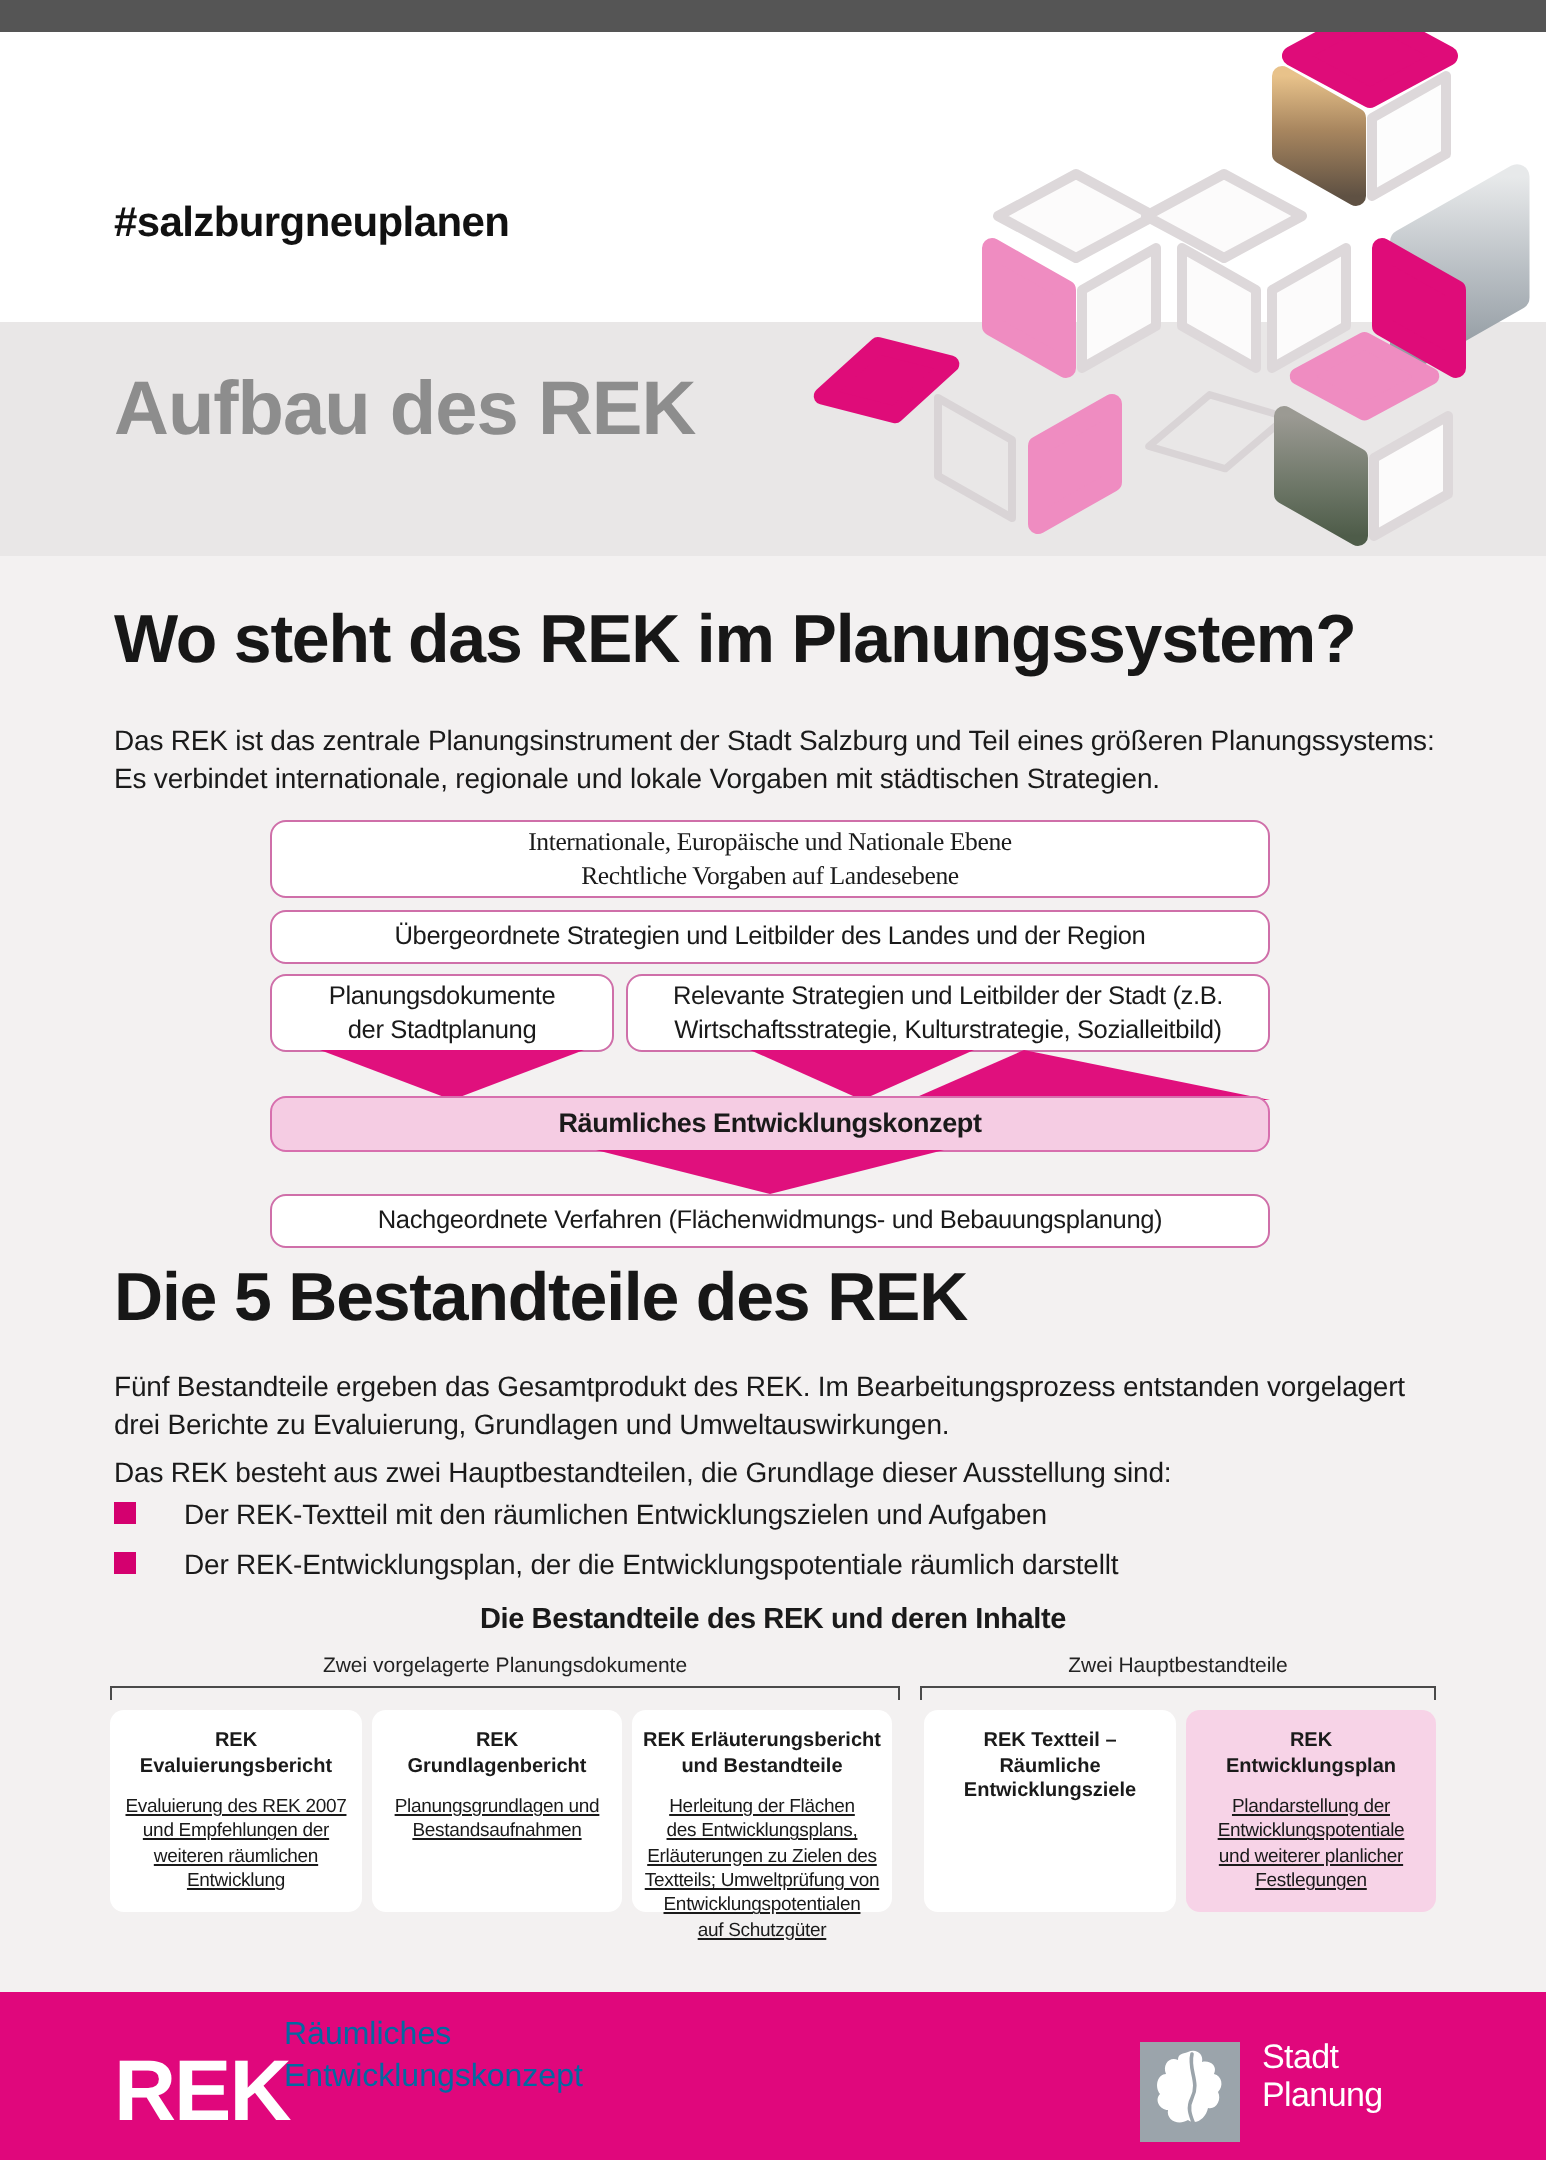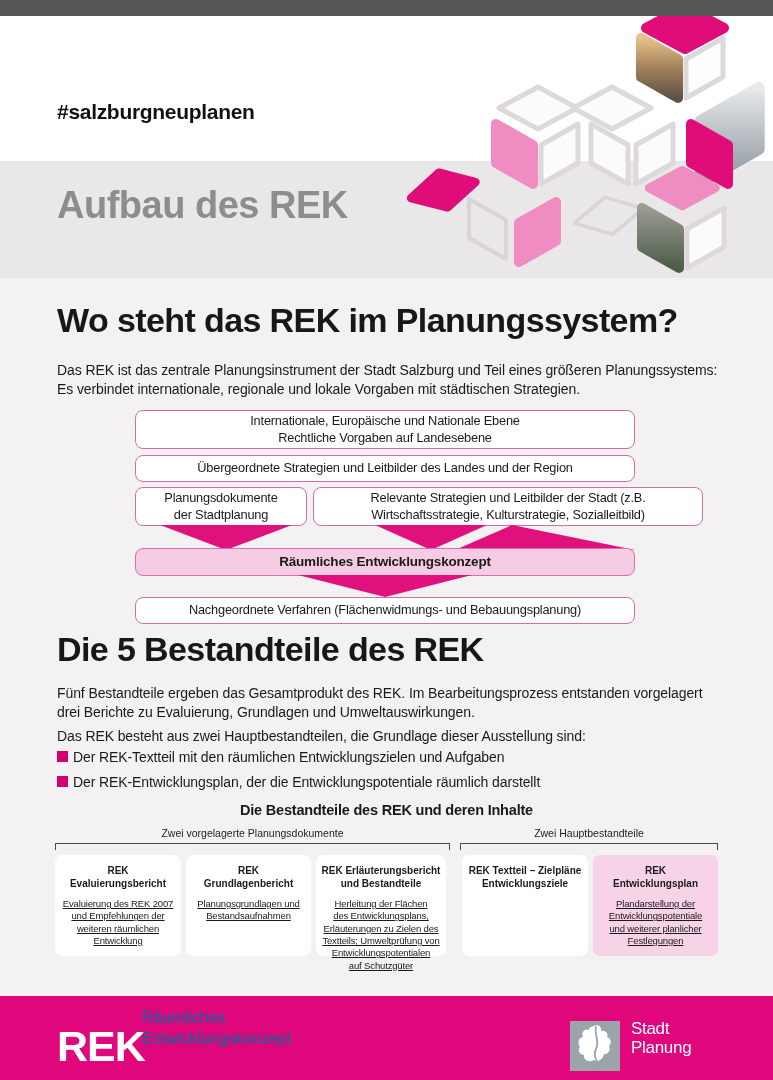--- a/index.html
+++ b/index.html
@@ -25,31 +25,31 @@
   .para2{left:57px;top:711px;width:690px;}
 
   
   .flow{left:135px;top:394px;width:500px;height:214px;}
   .fbox{
     position:absolute;box-sizing:border-box;background:#fff;
     border:1.5px solid #cf6fa9;border-radius:8px;
     display:flex;align-items:center;justify-content:center;text-align:center;
     font-size:12.8px;line-height:1.3;white-space:pre-line;letter-spacing:-0.2px;
   }
-  .fb1{left:0;top:0;width:500px;height:39px;}
+  .fb1{left:0;top:0;width:500px;height:39px;font-family:Liberation Serif, serif;}
   .fb2{left:0;top:45px;width:500px;height:27px;}
   .fb3{left:0;top:77px;width:172px;height:39px;}
-  .fb4{left:178px;top:77px;width:390px;height:39px;}
+  .fb4{left:178px;top:77px;width:322px;height:39px;}
   .fb-rek{left:0;top:138px;width:500px;height:28px;background:#f5cce3;border-color:#d76fae;font-weight:bold;font-size:13.5px;}
   .fb5{left:0;top:187px;width:500px;height:27px;}
   .fl-arrows1{position:absolute;left:0;top:115px;width:500px;height:26px;}
   .fl-arrows2{position:absolute;left:0;top:165px;width:500px;height:23px;}
 
   
-  .bullet{left:57px;width:690px;display:flex;align-items:flex-start;gap:5px;font-size:14px;letter-spacing:-0.1px;}
+  .bullet{left:57px;width:690px;display:flex;align-items:flex-start;gap:24px;font-size:14px;letter-spacing:-0.1px;}
   .bullet .sq{width:11px;height:11px;background:#d4006f;flex:0 0 auto;margin-top:2px;}
   .bl1{top:733px;} .bl2{top:758px;}
 
   
   .tbl-title{left:0;top:786px;width:773px;text-align:center;font-size:14.5px;font-weight:bold;letter-spacing:-0.2px;}
   .grp-label{top:811px;text-align:center;font-size:10.5px;color:#222;}
   .grp-label.g1{left:55px;width:395px;}
   .grp-label.g2{left:460px;width:258px;}
   .bracket{top:827px;height:7px;border:1.5px solid #4a4a4a;border-bottom:none;box-sizing:border-box;}
   .bracket.b1{left:55px;width:395px;}
@@ -191,21 +191,21 @@
     <div class="card-title">REK Erläuterungsbericht
 und Bestandteile</div>
     <div class="card-body">Herleitung der Flächen
 des Entwicklungsplans,
 Erläuterungen zu Zielen des
 Textteils; Umweltprüfung von
 Entwicklungspotentialen
 auf Schutzgüter</div>
   </div>
   <div class="abs card c4">
-    <div class="card-title">REK Textteil – Zielpläne
+    <div class="card-title">REK Textteil – Räumliche
 Entwicklungsziele</div>
   </div>
   <div class="abs card c5 pink">
     <div class="card-title">REK
 Entwicklungsplan</div>
     <div class="card-body">Plandarstellung der
 Entwicklungspotentiale
 und weiterer planlicher
 Festlegungen</div>
   </div>

